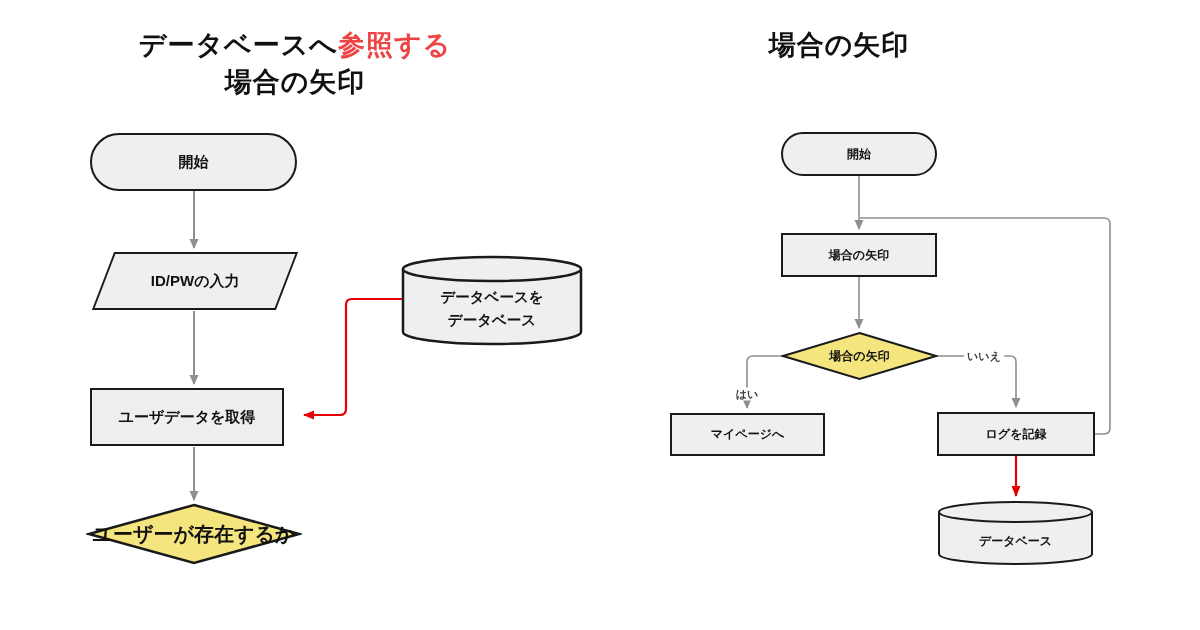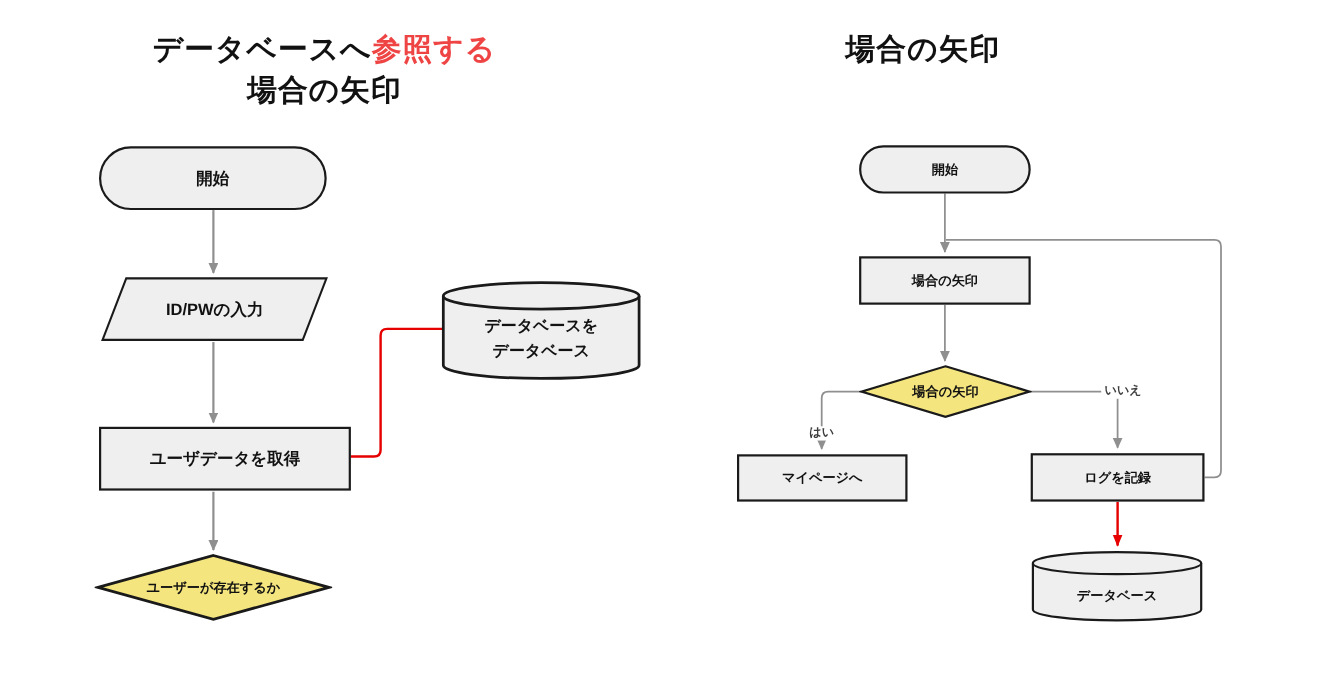--- a/index.html
+++ b/index.html
@@ -67,29 +67,29 @@
   </div>
 
   <div class="node lfont stadium-l" style="left:90px;top:133px;width:207px;height:58px;">
     <span>開始</span>
   </div>
 
   <div class="node lfont para" style="left:103px;top:252px;width:184px;height:58px;">
     <span class="unskew">ID/PWの入力</span>
   </div>
 
-  <div class="node lfont" style="left:90px;top:388px;width:229px;height:58px;">
+  <div class="node lfont" style="left:90px;top:388px;width:194px;height:58px;">
     <span>ユーザデータを取得</span>
   </div>
 
   <div class="shape" style="left:86px;top:502px;width:216px;height:64px;">
     <svg width="216" height="64" viewBox="0 0 216 64">
       <polygon points="108,3 213,32 108,61 3,32" fill="#f5e57e" stroke="#1a1a1a" stroke-width="2.5"></polygon>
     </svg>
-    <div class="shape-label lfont" style="left:0;top:0;width:216px;height:64px;font-size:12px;">ユーザーが存在するか</div>
+    <div class="shape-label lfont" style="left:0;top:0;width:216px;height:64px;font-size:20px;">ユーザーが存在するか</div>
   </div>
 
   <div class="shape" style="left:401px;top:255px;width:182px;height:92px;">
     <svg width="182" height="92" viewBox="0 0 182 92">
       <path d="M2,14 L2,77 A89,12 0 0 0 180,77 L180,14" fill="#efefef" stroke="#1a1a1a" stroke-width="2.5"></path>
       <ellipse cx="91" cy="14" rx="89" ry="12" fill="#efefef" stroke="#1a1a1a" stroke-width="2.5"></ellipse>
     </svg>
     <div class="shape-label" style="left:0;top:24px;width:182px;height:60px;font-size:14.5px;line-height:23px;flex-direction:column;">
       <div>データベースを</div>
       <div>データベース</div>
@@ -109,21 +109,21 @@
   </div>
 
   <div class="shape" style="left:781px;top:331px;width:157px;height:50px;">
     <svg width="157" height="50" viewBox="0 0 157 50">
       <polygon points="78.5,2 155,25 78.5,48 2,25" fill="#f5e57e" stroke="#1a1a1a" stroke-width="2"></polygon>
     </svg>
     <div class="shape-label rfont" style="left:0;top:0;width:157px;height:50px;">場合の矢印</div>
   </div>
 
   <span class="edge-label" style="left:747px;top:394px;">はい</span>
-  <span class="edge-label" style="left:1021px;top:356px;">いいえ</span>
+  <span class="edge-label" style="left:984px;top:356px;">いいえ</span>
 
   <div class="node rfont rborder" style="left:670px;top:413px;width:155px;height:43px;">
     <span>マイページへ</span>
   </div>
 
   <div class="node rfont rborder" style="left:937px;top:412px;width:158px;height:44px;">
     <span>ログを記録</span>
   </div>
 
   <div class="shape" style="left:937px;top:500px;width:157px;height:66px;">

